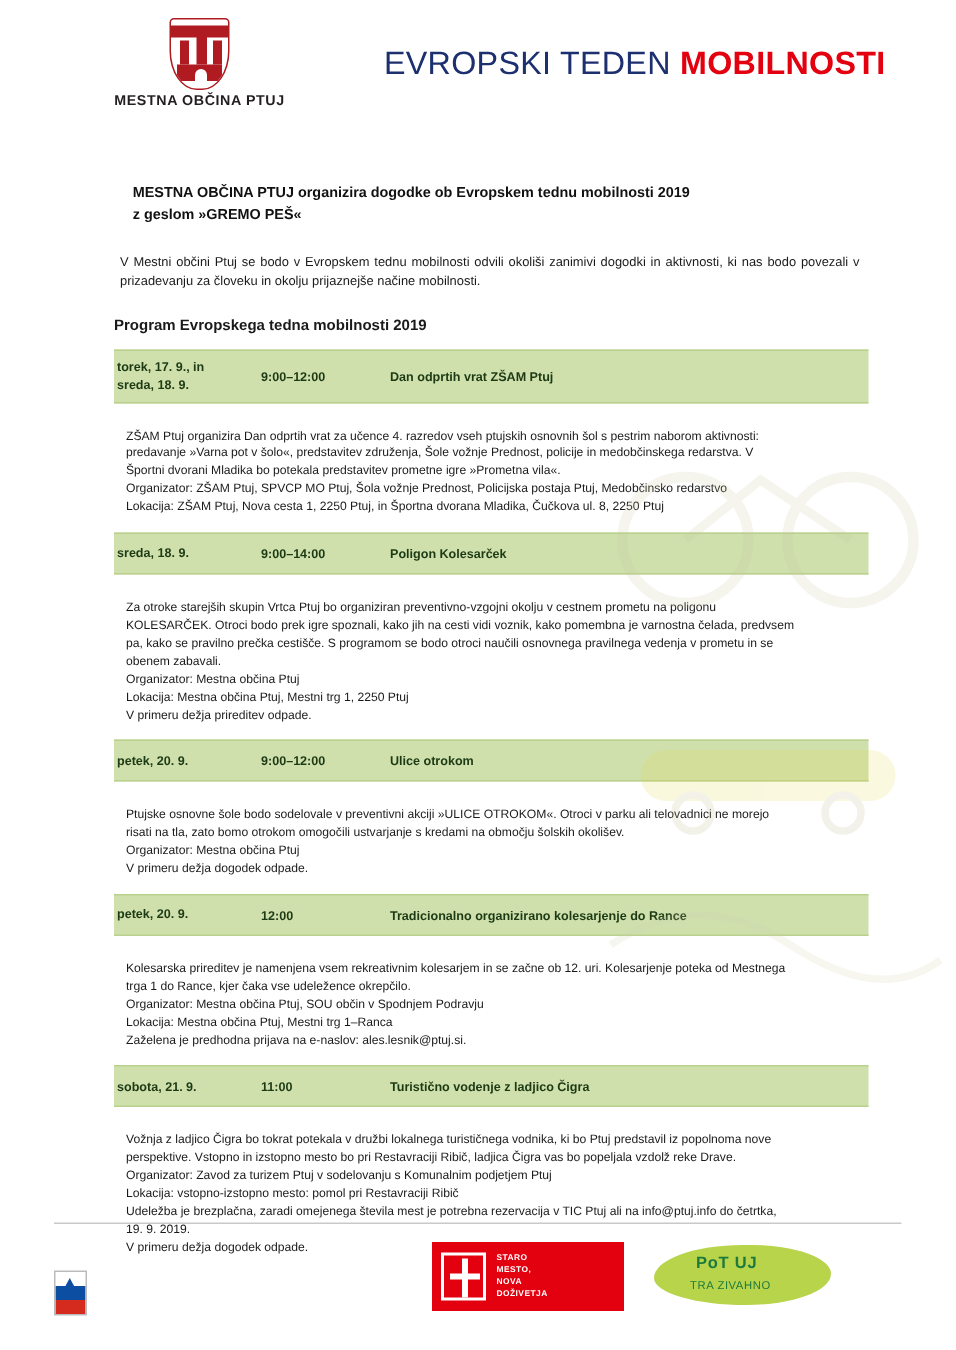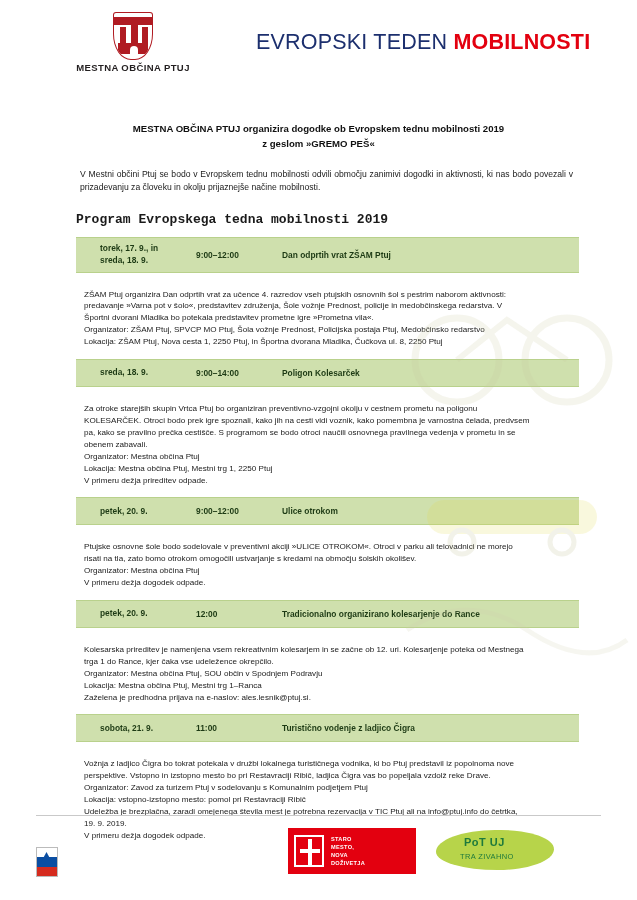--- a/index.html
+++ b/index.html
@@ -101,59 +101,58 @@
   .bg-art {
     position: absolute;
     right: 0; top: 300px;
     width: 250px; height: 420px;
     opacity: 0.18;
     pointer-events: none;
   }
 
   
   .doc-title {
-    text-align: center;
+    text-align: left;
     font-size: 9.6px;
     font-weight: bold;
     line-height: 1.55;
     margin: 18px auto 0;
     width: 460px;
     color: #111;
   }
   .intro {
     margin: 16px 36px 0 52px;
     font-size: 8.6px;
     line-height: 1.5;
     text-align: justify;
   }
   .program-label {
     margin: 18px 0 10px 48px;
-    font-size: 13px;
-    font-weight: bold;
-    font-family: Liberation Mono, monospace;
+    font-size: 10px;
+    font-weight: bold;
   }
 
   
   .events {
     margin: 0 30px 0 48px;
   }
   .event {
     margin-bottom: 11px;
   }
   .event-head {
     background: #cfe0ad;
     border-top: 1px solid #b9d18c;
     border-bottom: 1px solid #b9d18c;
     height: 28px;
     display: flex;
     align-items: center;
     font-size: 8.4px;
     font-weight: bold;
     color: #1d3a14;
-    padding-left: 24px;
+    padding-left: 2px;
     box-sizing: border-box;
   }
   .event-head.tall { height: 36px; }
   .eh-date {
     width: 96px;
     line-height: 1.35;
     flex: 0 0 auto;
   }
   .eh-time {
     width: 86px;
@@ -308,21 +307,21 @@
       <span class="w1">EVROPSKI TEDEN</span>
       <span class="w2">MOBILNOSTI</span>
     </div>
   </div>
 
   <div class="doc-title">
     <div>MESTNA OBČINA PTUJ organizira dogodke ob Evropskem tednu mobilnosti 2019</div>
     <div>z geslom »GREMO PEŠ«</div>
   </div>
 
-  <div class="intro">V Mestni občini Ptuj se bodo v Evropskem tednu mobilnosti odvili območju zanimivi dogodki in aktivnosti, ki nas bodo povezali v prizadevanju za človeku in okolju prijaznejše načine mobilnosti.</div>
+  <div class="intro">V Mestni občini Ptuj se bodo v Evropskem tednu mobilnosti odvili okoliši zanimivi dogodki in aktivnosti, ki nas bodo povezali v prizadevanju za človeku in okolju prijaznejše načine mobilnosti.</div>
 
   <div class="program-label">Program Evropskega tedna mobilnosti 2019</div>
 
   <div class="events">
 
     <div class="event">
       <div class="event-head tall">
         <div class="eh-date">
           <div>torek, 17. 9., in</div>
           <div>sreda, 18. 9.</div>

